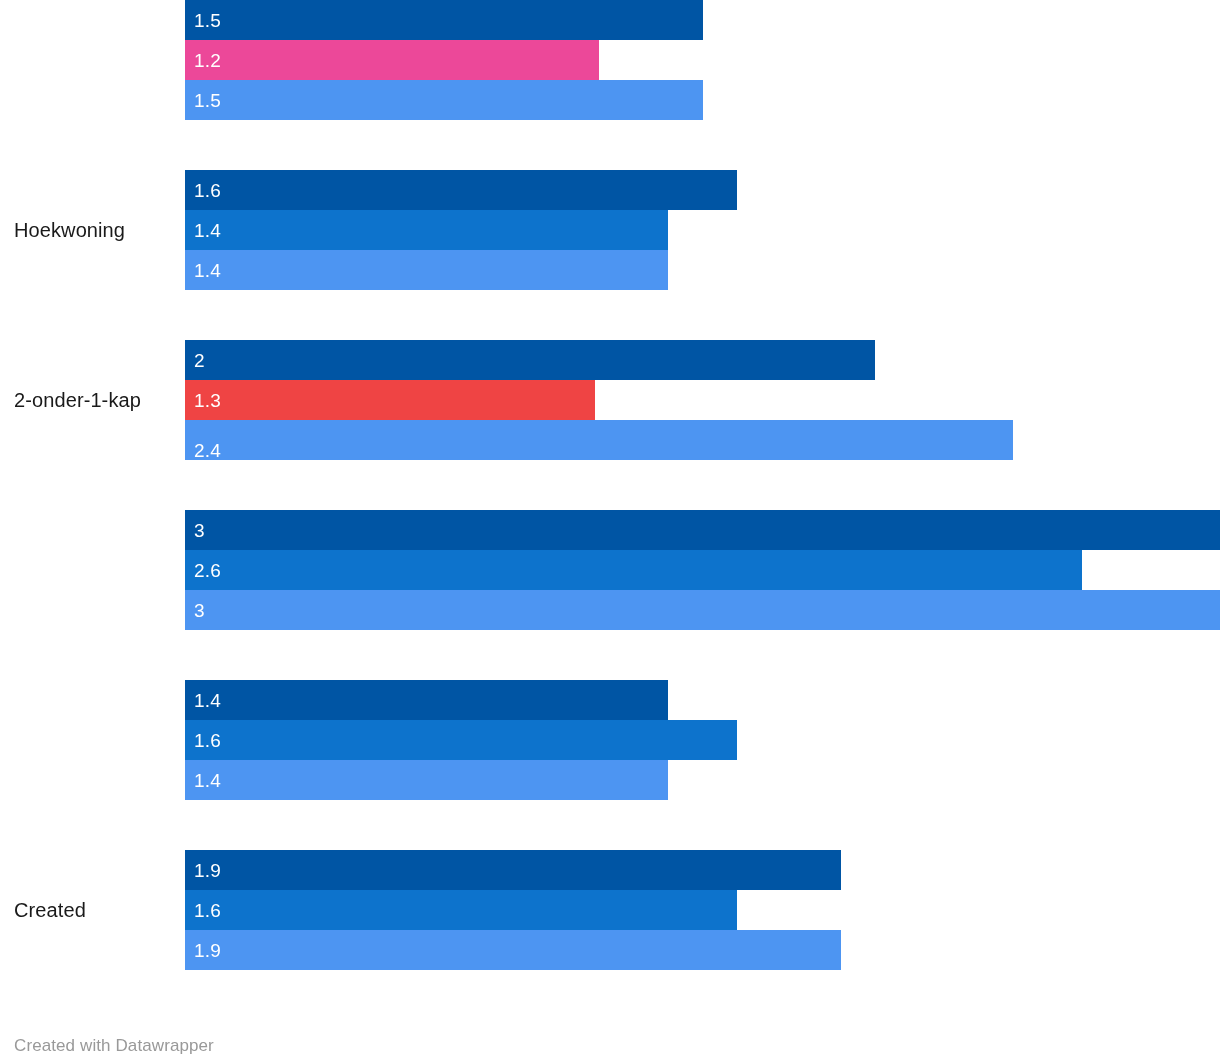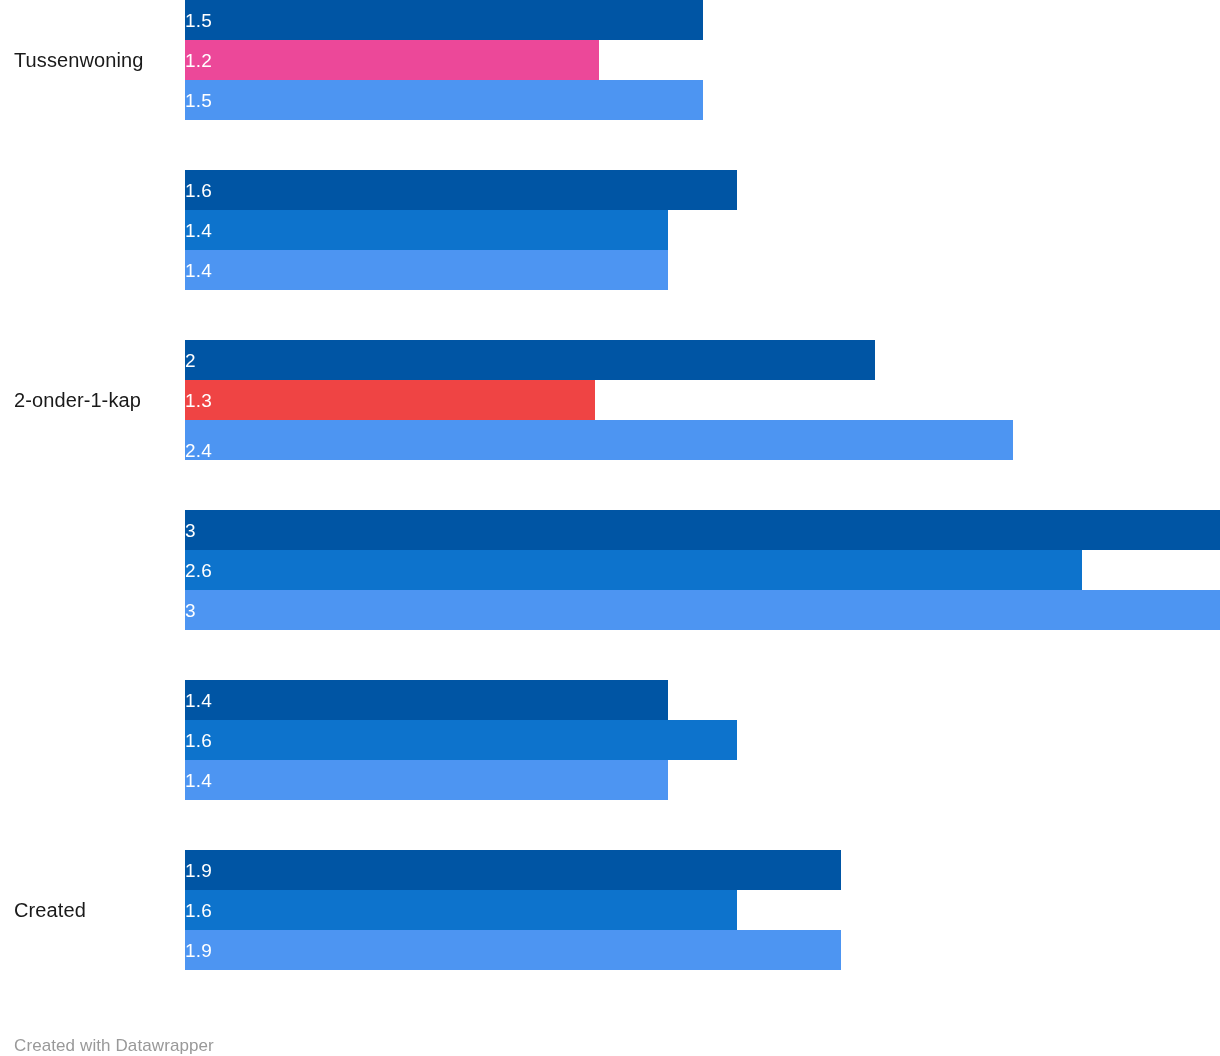--- a/index.html
+++ b/index.html
@@ -73,20 +73,21 @@
     top: 0;
     height: 40px;
     display: flex;
     align-items: center;
   }
 
   .bar-value {
     color: #ffffff;
     font-size: 19px;
     line-height: 1;
+    padding-left: 9px;
     white-space: nowrap;
     letter-spacing: 0.2px;
   }
 
   .footer {
     position: absolute;
     left: 14px;
     top: 1036px;
     font-size: 17px;
     color: #999999;
@@ -94,40 +95,40 @@
     white-space: nowrap;
   }
 </style>
 </head>
 <body>
 
 <div id="chart-root">
 
   <div class="plot-area">
       <div class="group">
-        <div class="cat-label">Tussenwoning</div>
         <div class="bars">
           <div class="bar-row">
             <div class="bar" style="background: rgb(0, 85, 164); width: 517.5px;">
               <span class="bar-value">1.5</span>
             </div>
           </div>
           <div class="bar-row">
             <div class="bar" style="background: #ec4899; width: 414px;">
               <span class="bar-value">1.2</span>
             </div>
           </div>
           <div class="bar-row">
             <div class="bar" style="background: rgb(77, 149, 242); width: 517.5px;">
               <span class="bar-value">1.5</span>
             </div>
           </div>
         </div>
       </div>
       <div class="group">
+        <div class="cat-label">Hoekwoning</div>
         <div class="bars">
           <div class="bar-row">
             <div class="bar" style="background: rgb(0, 85, 164); width: 552px;">
               <span class="bar-value">1.6</span>
             </div>
           </div>
           <div class="bar-row">
             <div class="bar" style="background: rgb(13, 115, 204); width: 483px;">
               <span class="bar-value">1.4</span>
             </div>

